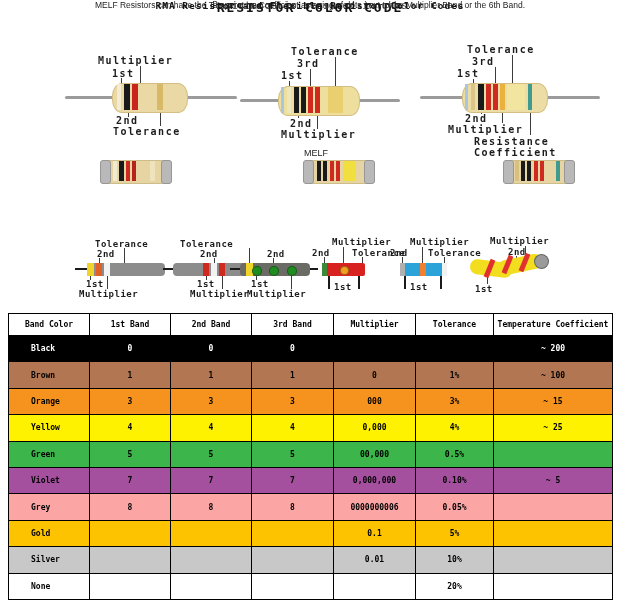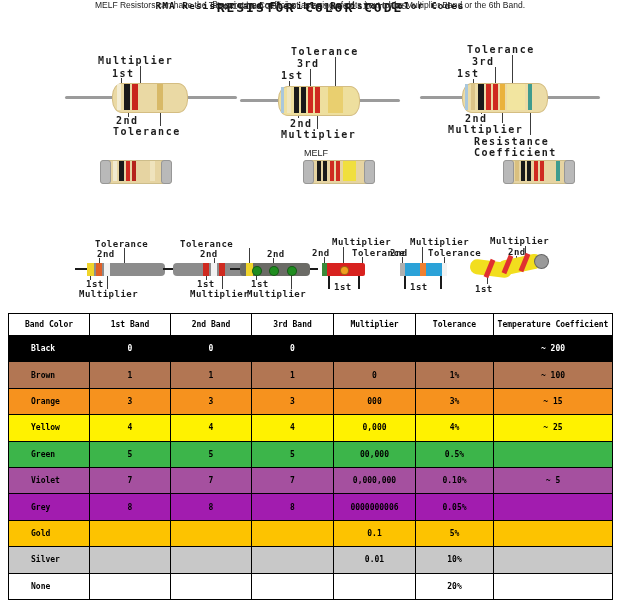--- a/index.html
+++ b/index.html
@@ -265,21 +265,21 @@
         </tr>
         <tr style="background: rgb(165, 80, 159); color: rgb(0, 0, 0);">
           <td class="rowname">Violet</td>
           <td>7</td>
           <td>7</td>
           <td>7</td>
           <td>0,000,000</td>
           <td>0.10%</td>
           <td>~ 5</td>
         </tr>
-        <tr style="background: #a21caf; color: rgb(0, 0, 0);">
+        <tr style="background: #fca5a5; color: rgb(0, 0, 0);">
           <td class="rowname">Grey</td>
           <td>8</td>
           <td>8</td>
           <td>8</td>
           <td>0000000006</td>
           <td>0.05%</td>
           <td></td>
         </tr>
         <tr style="background: rgb(253, 195, 0); color: rgb(0, 0, 0);">
           <td class="rowname">Gold</td>

